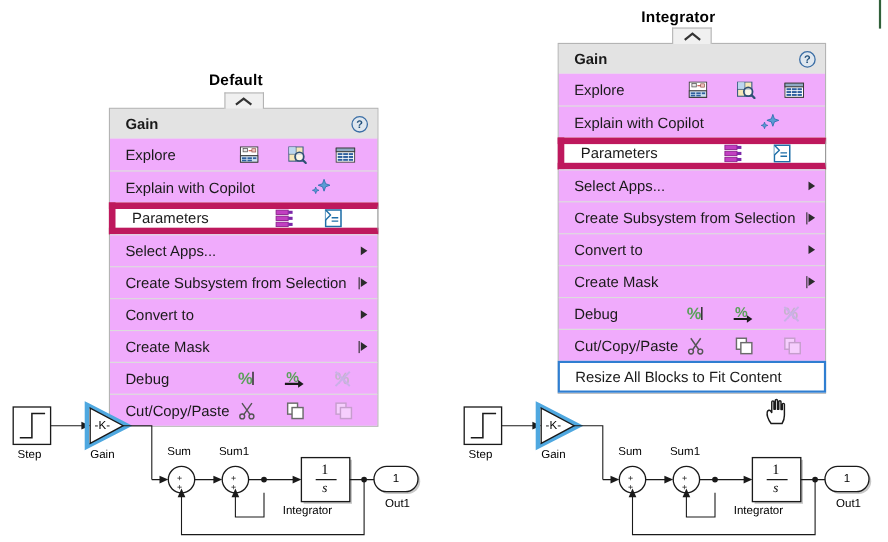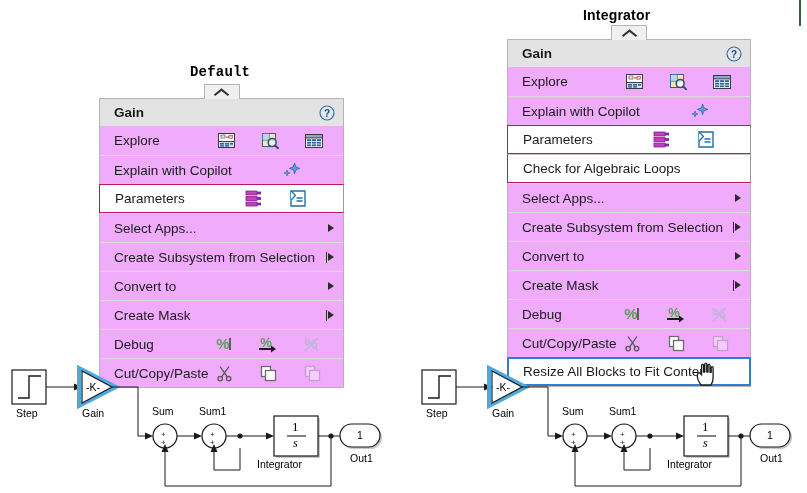--- a/index.html
+++ b/index.html
@@ -64,21 +64,21 @@
     background: #e3e3e3;
     border-top: none;
     height: 27px;
   }
   .prow.nosep { border-top: none; }
   .prow .label { flex: 0 0 auto; white-space: nowrap; }
 
   
   .prow.boxed {
     background: #ffffff;
-    border: 1px solid #be185d;
+    border: 6px solid #be185d;
     border-right: 1px solid #9a9a9a;
     margin-left: -1px;
     margin-right: -1px;
     padding-left: 15px;
   }
   .prow.boxed + .prow.boxed { border-top: 1px solid #c8c8c8; }
   .prow.selected {
     background: #ffffff;
     border: 2px solid #2f7ed1;
     margin-left: -1px;
@@ -126,21 +126,21 @@
     font-family: "Liberation Sans", sans-serif;
   }
 </style>
 </head>
 <body>
 
 <div id="root">
 
   <div class="green-bar" style="left:799px; top:0px; height:26px;"></div>
 
-  <div class="caption" style="left:190px; top:64px;font-family:Liberation Mono, monospace;">Default</div>
+  <div class="caption" style="left:190px; top:64px;">Default</div>
 
   <div class="caption" style="left:583px; top:7px;">Integrator</div>
 
   <div class="palette" style="left:99px; top:98px; width:245px;">
 
     <div class="collapse-tab">
       <svg width="17" height="9" viewBox="0 0 17 9">
         <path d="M1.5 7.2 L8.5 1.6 L15.5 7.2" fill="none" stroke="#333" stroke-width="2"></path>
       </svg>
     </div>
@@ -395,23 +395,20 @@
         <span class="ic" style="margin-left:22px;">
           <svg width="16" height="17" viewBox="0 0 16 17">
             <path d="M1 1 H15 V16 H1 Z" fill="#ffffff" stroke="#1f6fa8" stroke-width="1.4"></path>
             <path d="M1 1 L5.5 5.5 L1 10" fill="#ffffff" stroke="#1f6fa8" stroke-width="1.3" stroke-linejoin="round"></path>
             <path d="M6.5 8 H12.5 M6.5 11 H12.5" stroke="#1f6fa8" stroke-width="1.3"></path>
           </svg>
         </span>
       </span>
     </div>
 
-    <div class="prow boxed">
-      <span class="label">Check for Algebraic Loops</span>
-    </div>
 
     <div class="prow">
       <span class="label">Select Apps...</span>
       <span class="arrow"></span>
     </div>
 
     <div class="prow">
       <span class="label">Create Subsystem from Selection</span>
       <span class="arrow split"></span>
     </div>

